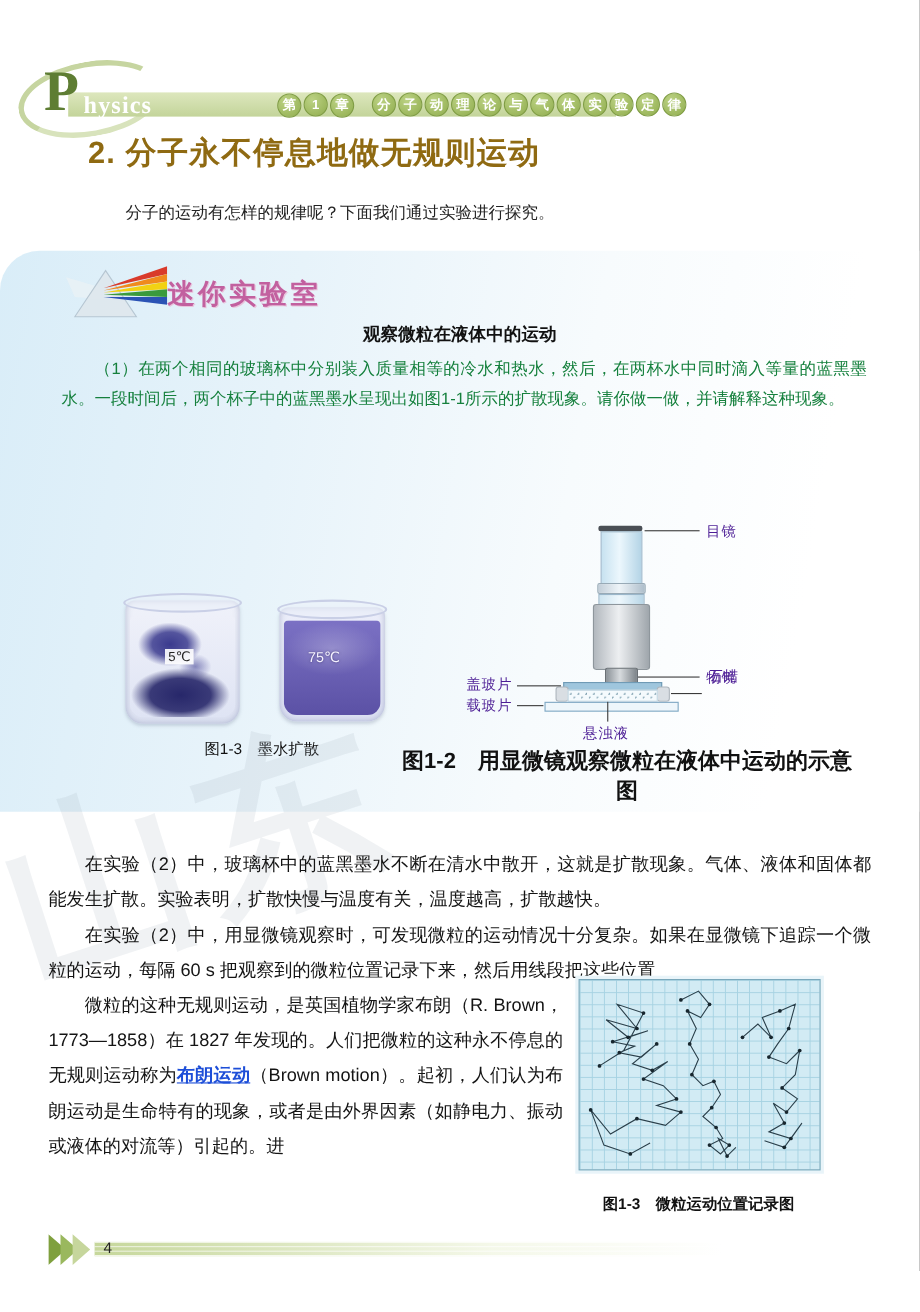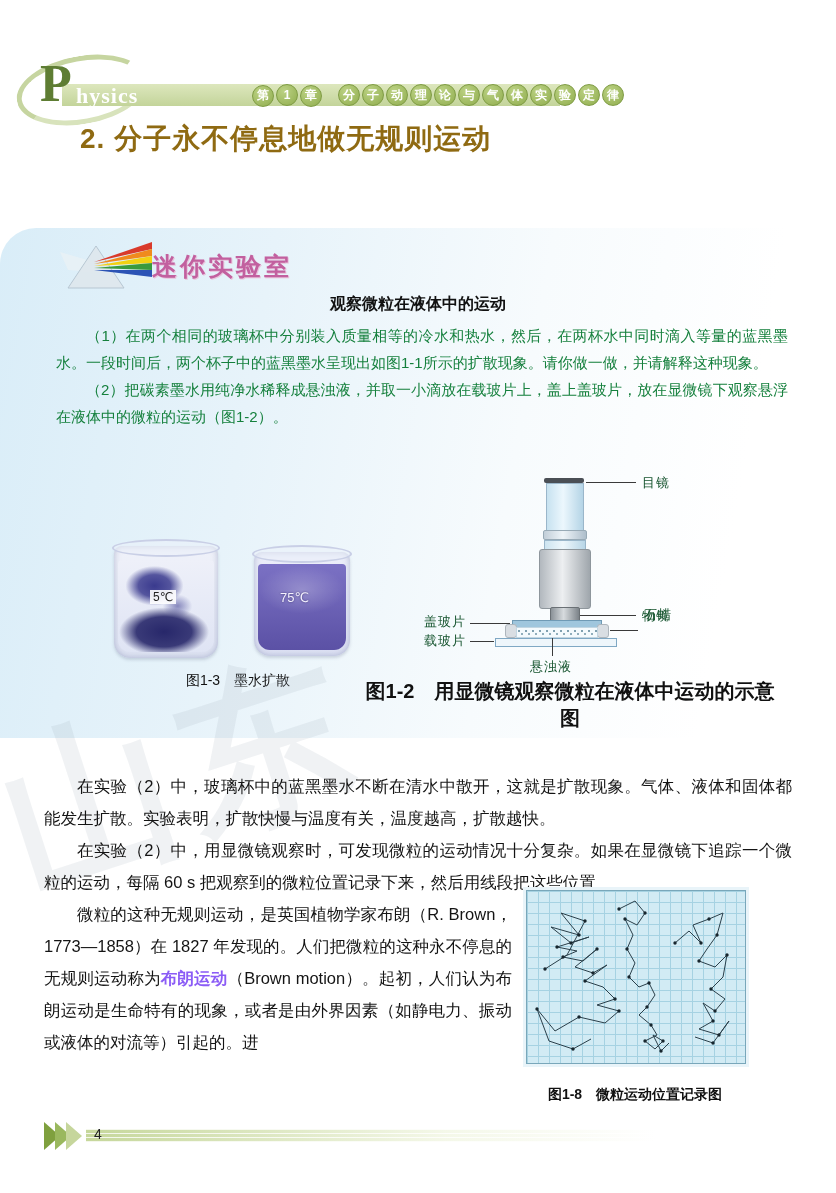--- a/index.html
+++ b/index.html
@@ -70,39 +70,39 @@
   .m-ring1{left:143px;top:64px;width:42px;height:8px;border:1px solid #98aab6;
            background:linear-gradient(90deg,#c2ced8,#eef4f8 45%,#aebecb);border-radius:2px;}
   .m-ring2{left:144px;top:74px;width:40px;height:8px;border:1px solid #9ab6ca;
            background:linear-gradient(90deg,#cde4f0,#eef7fc 45%,#b8d6e7);}
   .m-body{left:139px;top:83px;width:50px;height:58px;border:1px solid #8e969c;border-radius:3px;
           background:linear-gradient(90deg,#b2b8be,#edeff1 45%,#9fa6ac);}
   .m-obj{left:150px;top:141px;width:28px;height:13px;border:1px solid #6a7075;border-radius:2px;
          background:linear-gradient(90deg,#8b9298,#d7dbde 45%,#7c8389);}
   .lbl-line{position:absolute;border-top:1px solid #3a3a3a;height:0;}
   .v-line{position:absolute;border-left:1px solid #3a3a3a;width:0;}
-  .m-label{position:absolute;font-size:13px;color:#14532d;letter-spacing:1px;}
+  .m-label{position:absolute;font-size:13px;color:#4c1d95;letter-spacing:1px;}
   .cover-glass{left:112px;top:154px;width:88px;height:6px;background:#9fc6dd;border:1px solid #6f9ab5;}
   .suspension{left:116px;top:161px;width:80px;height:9px;background:#f4fafd;
               border:1px solid #c2d6e2;
               background-image:radial-gradient(circle 1px at 2px 3px,#7fa0b0 85%,transparent 86%),
                                radial-gradient(circle 1px at 5px 6px,#90aebc 85%,transparent 86%);
               background-size:7px 8px;}
   .wax-l{left:105px;top:158px;width:10px;height:12px;background:#d9dee3;border:1px solid #aeb6bd;border-radius:3px;}
   .wax-r{left:197px;top:158px;width:10px;height:12px;background:#d9dee3;border:1px solid #aeb6bd;border-radius:3px;}
   .slide-glass{left:95px;top:172px;width:120px;height:7px;background:#eef6fb;border:1px solid #7fa8c4;}
   .fig2-caption{left:-40px;top:212px;width:420px;text-align:center;font-size:20px;font-weight:bold;color:#111;}
 
   
   .bodytext{left:44px;top:770px;width:748px;font-size:16.5px;line-height:32px;
             text-align:justify;color:#141414;}
   .bodytext p{margin:0;}
   .indent{text-indent:2em;}
   .narrow{width:468px;}
-  .term{color:#8b5cf6;font-weight:bold;}
+  .term{color:#1d4ed8;font-weight:bold;text-decoration:underline;}
   .watermark{left:0px;top:660px;font-size:170px;color:rgba(150,165,180,.14);
              transform:rotate(-18deg);letter-spacing:12px;font-weight:bold;pointer-events:none;}
 
   
   .fig3{position:absolute;left:482px;top:120px;width:226px;}
   .fig3-grid{width:218px;height:172px;border:1px solid #79a7ba;background-color:#d2ebf4;
              background-image:linear-gradient(#a6d2e2 1px,transparent 1px),
                               linear-gradient(90deg,#a6d2e2 1px,transparent 1px);
              background-size:11px 11px;box-shadow:0 0 0 3px #e9f4f9;}
   .fig3-grid svg{width:100%;height:100%;display:block;}
@@ -126,40 +126,40 @@
   <div class="abs header-bar"></div>
   <div class="abs logo-p">P</div>
   <div class="abs logo-rest">hysics</div>
   <div class="abs badges">
     <span><span class="badge">第</span><span class="badge">1</span><span class="badge">章</span></span>
     <span class="badge-gap"></span>
     <span><span class="badge">分</span><span class="badge">子</span><span class="badge">动</span><span class="badge">理</span><span class="badge">论</span><span class="badge">与</span><span class="badge">气</span><span class="badge">体</span><span class="badge">实</span><span class="badge">验</span><span class="badge">定</span><span class="badge">律</span></span>
   </div>
 
   <div class="abs section-title">2. 分子永不停息地做无规则运动</div>
+  <div class="abs intro">分子的运动有怎样的规律呢？下面我们通过实验进行探究。</div>
 
   <div class="abs minilab"></div>
 
   <div class="abs prism">
     <svg viewBox="0 0 92 56" width="92" height="56">
       <polygon points="0,14 34,24 34,34 8,32" fill="#e9f1f6" opacity="0.85"></polygon>
       <polygon points="8,50 36,8 64,50" fill="#dfe8ee" stroke="#b4c4d0" stroke-width="1" opacity="0.95"></polygon>
       <polygon points="34,24 92,4 92,11" fill="#d93a2b"></polygon>
       <polygon points="34,26 92,11 92,18" fill="#f08a1d"></polygon>
       <polygon points="34,28 92,18 92,25" fill="#f2d113"></polygon>
       <polygon points="34,30 92,25 92,32" fill="#3a9a3d"></polygon>
       <polygon points="34,32 92,32 92,39" fill="#2b53b5"></polygon>
     </svg>
   </div>
   <div class="abs minilab-label">迷你实验室</div>
   <div class="abs exp-title">观察微粒在液体中的运动</div>
 
   <div class="abs steps">
     <p>（1）在两个相同的玻璃杯中分别装入质量相等的冷水和热水，然后，在两杯水中同时滴入等量的蓝黑墨水。一段时间后，两个杯子中的蓝黑墨水呈现出如图1-1所示的扩散现象。请你做一做，并请解释这种现象。</p>
-    <p>（2）把碳素墨水用纯净水稀释成悬浊液，并取一小滴放在载玻片上，盖上盖玻片，放在显微镜下观察悬浮在液体中的微粒的运动（图1-2）。</p>
   </div>
 
   <div class="abs fig1">
     <div class="glass glass-cold">
       <div class="water-cold"></div>
       <div class="chip-cold">5℃</div>
     </div>
     <div class="glass glass-hot">
       <div class="water-hot"></div>
       <div class="chip-hot">75℃</div>
@@ -243,21 +243,21 @@
             <circle cx="190" cy="44" r="1.7" fill="#17262e"></circle>
             <circle cx="172" cy="70" r="1.7" fill="#17262e"></circle>
             <circle cx="200" cy="64" r="1.7" fill="#17262e"></circle>
             <circle cx="184" cy="98" r="1.7" fill="#17262e"></circle>
             <circle cx="188" cy="120" r="1.7" fill="#17262e"></circle>
             <circle cx="186" cy="130" r="1.7" fill="#17262e"></circle>
             <circle cx="192" cy="144" r="1.7" fill="#17262e"></circle>
             <circle cx="186" cy="152" r="1.7" fill="#17262e"></circle>
           </svg>
       </div>
-      <div class="fig3-caption">图1-8　微粒运动位置记录图</div>
+      <div class="fig3-caption">图1-3　微粒运动位置记录图</div>
     </div>
   </div>
 
   <div class="abs footer-arrows">
     <svg viewBox="0 0 50 32" width="50" height="32">
       <polygon points="0,2 16,16 0,30" fill="#7fa03e"></polygon>
       <polygon points="11,2 27,16 11,30" fill="#9ab85e"></polygon>
       <polygon points="22,2 38,16 22,30" fill="#c6d69c"></polygon>
     </svg>
   </div>

